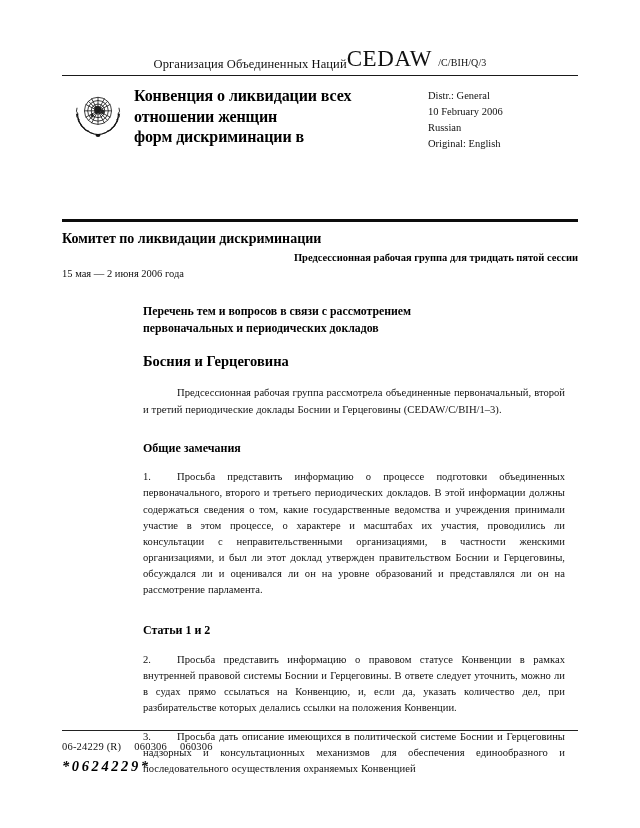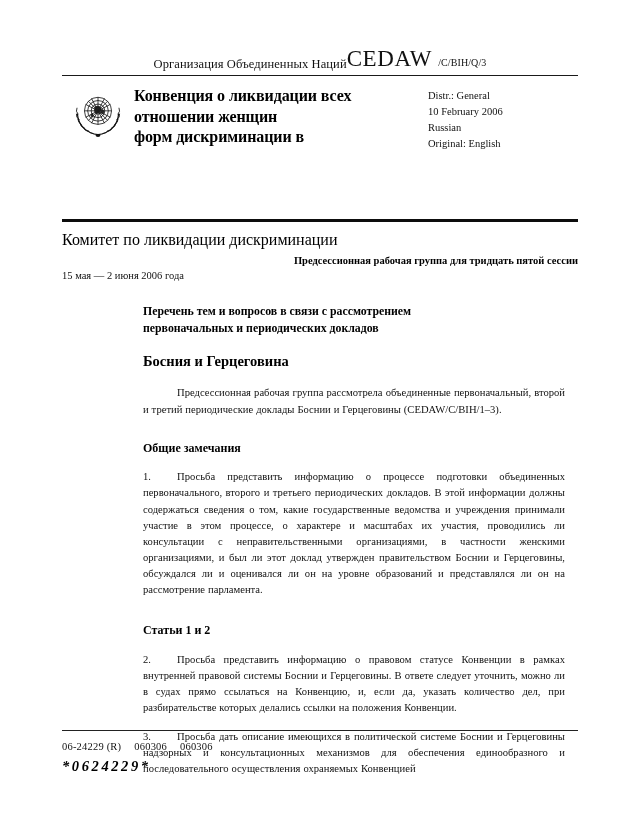--- a/index.html
+++ b/index.html
@@ -121,22 +121,22 @@
   }
 
   
   .committee {
     position: absolute;
     left: 62px;
     top: 229px;
     width: 516px;
   }
   .committee-name {
-    font-size: 16px;
-    font-weight: normal;
+    font-size: 14px;
+    font-weight: bold;
     line-height: 1.42;
     color: #000;
   }
   .committee-name div { white-space: nowrap; }
   .working-group {
     font-size: 10.5px;
     font-weight: bold;
     line-height: 1.4;
     margin-top: 2px;
     color: #000;

